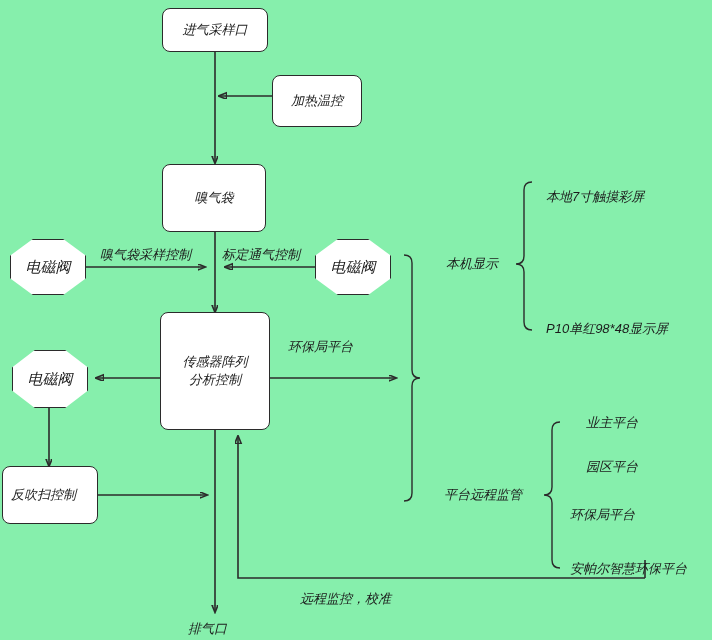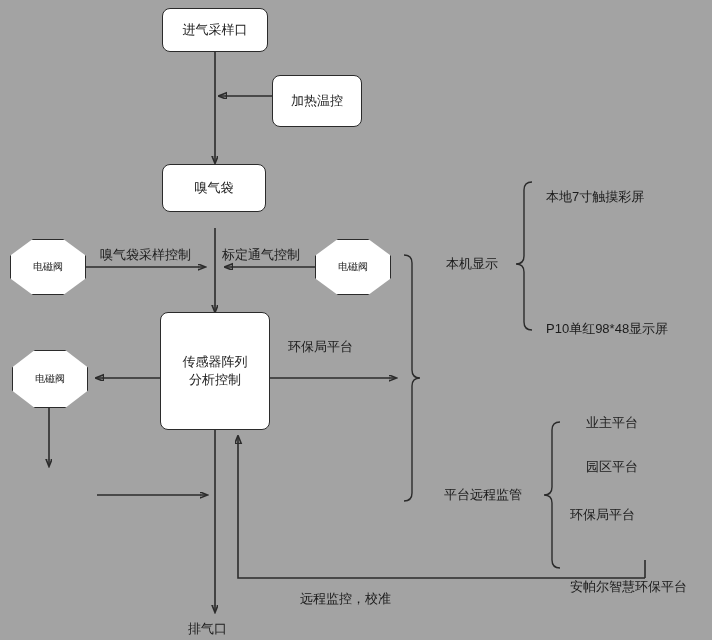--- a/index.html
+++ b/index.html
@@ -7,22 +7,23 @@
     padding: 0;
     background: #ffffff;
   }
   body {
     font-family: "Liberation Sans", sans-serif;
   }
   #canvas {
     position: relative;
     width: 712px;
     height: 640px;
-    background: #a3a3a3;
+    background: #86efac;
     overflow: hidden;
+    font-style: italic;
   }
   .node {
     position: absolute;
     box-sizing: border-box;
     border: 1.5px solid #2b2b2b;
     border-radius: 8px;
     background: #ffffff;
     display: flex;
     align-items: center;
     justify-content: center;
@@ -36,21 +37,21 @@
   .octagon {
     position: absolute;
     box-sizing: border-box;
     border: 1.5px solid #2b2b2b;
     background: #ffffff;
     display: flex;
     align-items: center;
     justify-content: center;
     text-align: center;
     color: #1b1b1b;
-    font-size: 10px;
+    font-size: 15px;
     clip-path: polygon(30% 0%, 70% 0%, 100% 30%, 100% 70%, 70% 100%, 30% 100%, 0% 70%, 0% 30%);
   }
   .label {
     position: absolute;
     color: #1b1b1b;
     font-size: 13px;
     white-space: nowrap;
   }
   .label.big {
     font-size: 13px;
@@ -111,31 +112,32 @@
 
     <path class="brace" d="M532,182 q-8,0 -8,8 L524,256 q0,8 -8,8 q8,0 8,8 L524,322 q0,8 8,8"></path>
 
     <path class="brace" d="M560,422 q-8,0 -8,8 L552,487 q0,8 -8,8 q8,0 8,8 L552,560 q0,8 8,8"></path>
   </svg>
 
   <div class="node" style="left:162px; top:8px; width:106px; height:44px;">进气采样口</div>
 
   <div class="node" style="left:272px; top:75px; width:90px; height:52px;">加热温控</div>
 
-  <div class="node" style="left:162px; top:164px; width:104px; height:48px;">嗅气袋</div>
+  <div class="node" style="left:162px; top:164px; width:104px; height:68px;">嗅气袋</div>
 
   <div class="octagon" style="left:10px; top:239px; width:76px; height:56px;">电磁阀</div>
 
   <div class="octagon" style="left:315px; top:239px; width:76px; height:56px;">电磁阀</div>
 
   <div class="node" style="left:160px; top:312px; width:110px; height:118px;">传感器阵列
 分析控制</div>
 
   <div class="octagon" style="left:12px; top:350px; width:76px; height:58px;">电磁阀</div>
 
+  <div class="node" style="left:2px; top:466px; width:96px; height:58px; justify-content:flex-start; text-align:left; padding-left:8px;">反吹扫控制</div>
 
   <div class="label big" style="left:188px; top:620px;">排气口</div>
 
   <div class="label" style="left:100px; top:246px;">嗅气袋采样控制</div>
 
   <div class="label" style="left:222px; top:246px;">标定通气控制</div>
 
   <div class="label" style="left:288px; top:338px;">环保局平台</div>
 
   <div class="label" style="left:300px; top:562px;margin-top:28px;">远程监控，校准</div>
@@ -147,15 +149,15 @@
   <div class="label big" style="left:546px; top:320px;">P10单红98*48显示屏</div>
 
   <div class="label" style="left:444px; top:486px;">平台远程监管</div>
 
   <div class="label big" style="left:586px; top:414px;">业主平台</div>
 
   <div class="label big" style="left:586px; top:458px;">园区平台</div>
 
   <div class="label big" style="left:570px; top:506px;">环保局平台</div>
 
-  <div class="label big" style="left:570px; top:560px;margin-top:18px;">安帕尔智慧环保平台</div>
+  <div class="label big" style="left:570px; top:560px;">安帕尔智慧环保平台</div>
 
 </div>
 
 </body></html>

